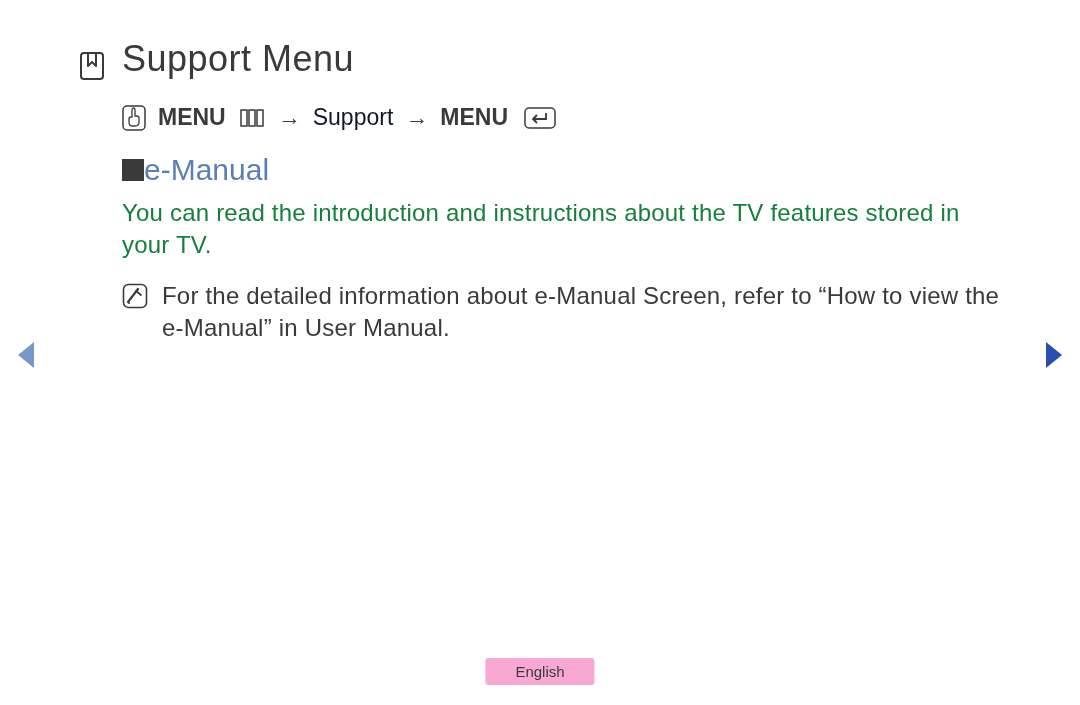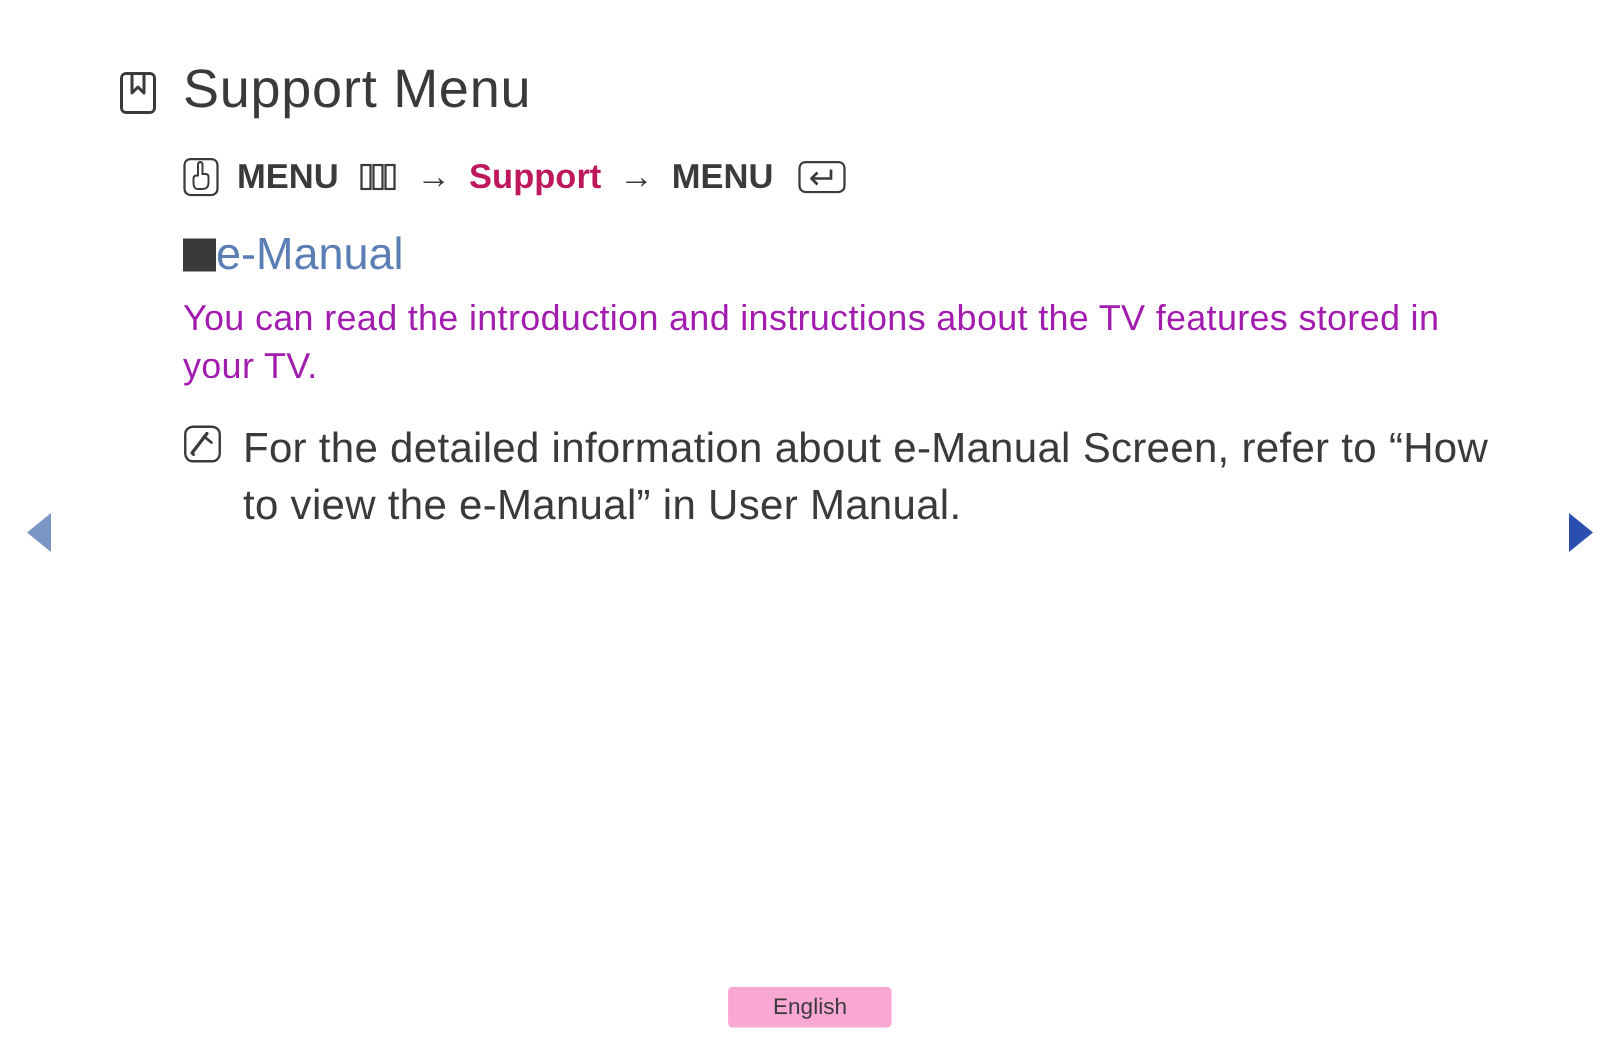--- a/index.html
+++ b/index.html
@@ -9,21 +9,21 @@
       background: #ffffff;
       font-family: Arial, Helvetica, sans-serif;
       position: relative;
       overflow: hidden;
     }
     .content {
       padding: 38px 80px 0 80px;
     }
     .title-row {
       display: flex;
-      align-items: center;
+      align-items: flex-end;
       gap: 18px;
       margin-bottom: 24px;
     }
     .bookmark-icon {
       width: 24px;
       height: 28px;
       margin-top: 6px;
       flex-shrink: 0;
     }
     .title {
@@ -47,22 +47,22 @@
     }
     .nav-bold {
       font-weight: 700;
       color: #3a3a3a;
     }
     .nav-arrow {
       color: #3a3a3a;
       font-weight: 400;
     }
     .nav-blue {
-      color: #be185d;
-      font-weight: 700;
+      color: #0f172a;
+      font-weight: 400;
     }
     .menu-boxes-icon {
       display: inline-block;
       margin-left: 2px;
       margin-right: 2px;
     }
     .enter-icon {
       margin-left: 4px;
     }
     .section-row {
@@ -78,39 +78,39 @@
       flex-shrink: 0;
     }
     .section-title {
       font-size: 30px;
       font-weight: 400;
       color: #5b7fb5;
     }
     .body-text {
       font-size: 24px;
       line-height: 1.35;
-      color: #a21caf;
+      color: #15803d;
       margin-left: 42px;
       margin-bottom: 18px;
       letter-spacing: 0.2px;
     }
     .note-row {
       display: flex;
       align-items: flex-start;
       gap: 14px;
       margin-left: 42px;
     }
     .note-icon {
       width: 26px;
       height: 26px;
       flex-shrink: 0;
       margin-top: 3px;
     }
     .note-text {
-      font-size: 28px;
+      font-size: 24px;
       line-height: 1.35;
       color: #3a3a3a;
       letter-spacing: 0.2px;
     }
     .prev-arrow {
       position: absolute;
       left: 14px;
       top: 340px;
       cursor: pointer;
     }

